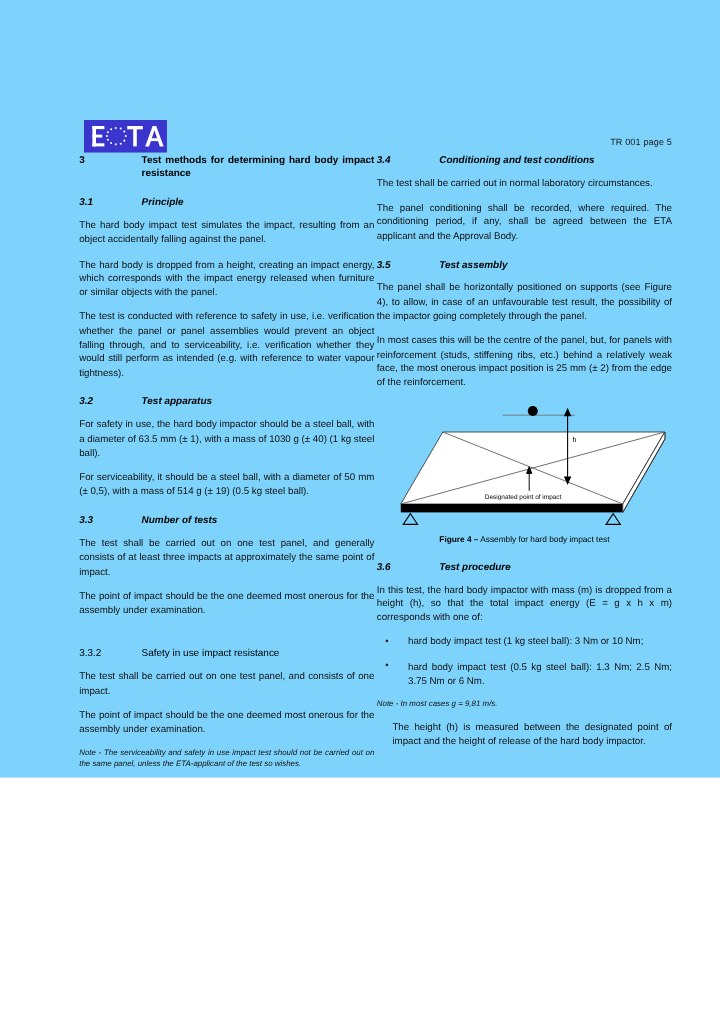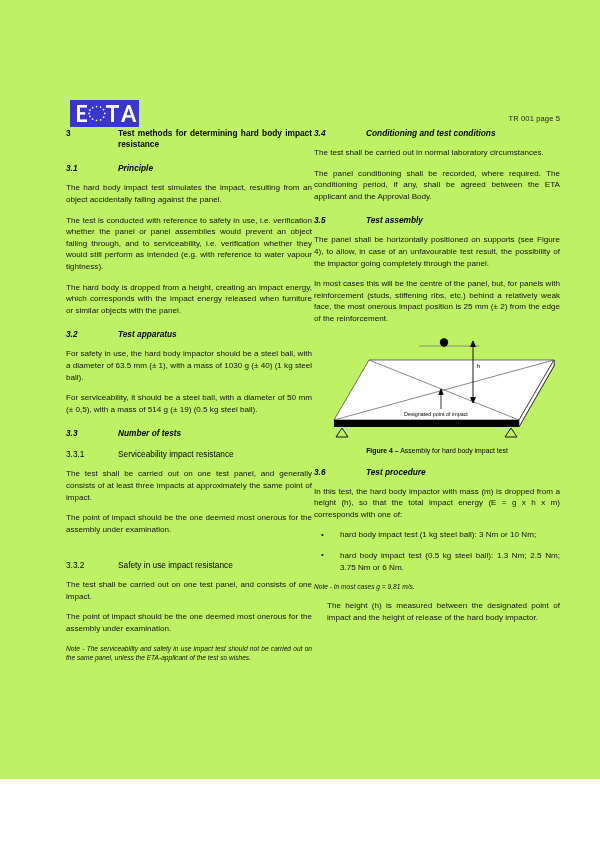--- a/index.html
+++ b/index.html
@@ -12,22 +12,22 @@
     height: 849px;
     position: relative;
     font-family: "Liberation Sans", sans-serif;
     color: #000000;
     overflow: hidden;
   }
   .page {
     position: absolute;
     left: 0; top: 0;
     width: 600px;
-    height: 779px;
-    background: #bef264;
+    height: 648px;
+    background: #7dd3fc;
   }
 
   
   .logo {
     position: absolute;
     left: 70px;
     top: 100px;
     width: 69px;
     height: 27px;
     background: #3a35cc;
@@ -194,39 +194,35 @@
     <div class="h1-row">
       <span class="h1-num">3</span>
       <span class="h1-txt">Test methods for determining hard body impact resistance</span>
     </div>
 
     <div class="h2-row">
       <span class="h2-num">3.1</span>
       <span>Principle</span>
     </div>
     <p class="body">The hard body impact test simulates the impact, resulting from an object accidentally falling against the panel.</p>
+    <p class="body">The hard body is dropped from a height, creating an impact energy, which corresponds with the impact energy released when furniture or similar objects with the panel.</p>
     <p class="body">The test is conducted with reference to safety in use, i.e. verification whether the panel or panel assemblies would prevent an object falling through, and to serviceability, i.e. verification whether they would still perform as intended (e.g. with reference to water vapour tightness).</p>
-    <p class="body">The hard body is dropped from a height, creating an impact energy, which corresponds with the impact energy released when furniture or similar objects with the panel.</p>
 
     <div class="h2-row">
       <span class="h2-num">3.2</span>
       <span>Test apparatus</span>
     </div>
     <p class="body">For safety in use, the hard body impactor should be a steel ball, with a diameter of 63.5 mm (± 1), with a mass of 1030 g (± 40) (1 kg steel ball).</p>
     <p class="body">For serviceability, it should be a steel ball, with a diameter of 50 mm (± 0,5), with a mass of 514 g (± 19) (0.5 kg steel ball).</p>
 
     <div class="h2-row">
       <span class="h2-num">3.3</span>
       <span>Number of tests</span>
     </div>
 
-    <div class="h3-row">
-      <span class="h3-num">3.3.1</span>
-      <span>Serviceability impact resistance</span>
-    </div>
     <p class="body">The test shall be carried out on one test panel, and generally consists of at least three impacts at approximately the same point of impact.</p>
     <p class="body">The point of impact should be the one deemed most onerous for the assembly under examination.</p>
 
     <div class="spacer-sm"></div>
 
     <div class="h3-row">
       <span class="h3-num">3.3.2</span>
       <span>Safety in use impact resistance</span>
     </div>
     <p class="body">The test shall be carried out on one test panel, and consists of one impact.</p>

